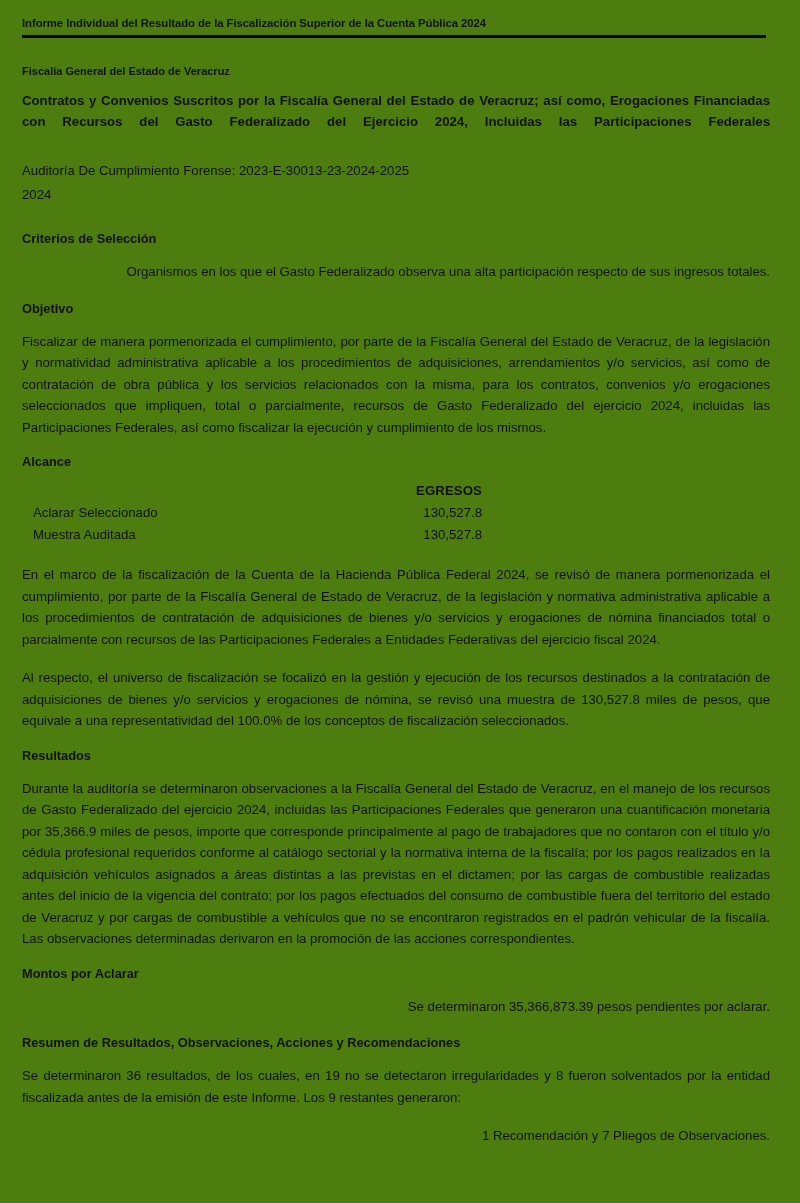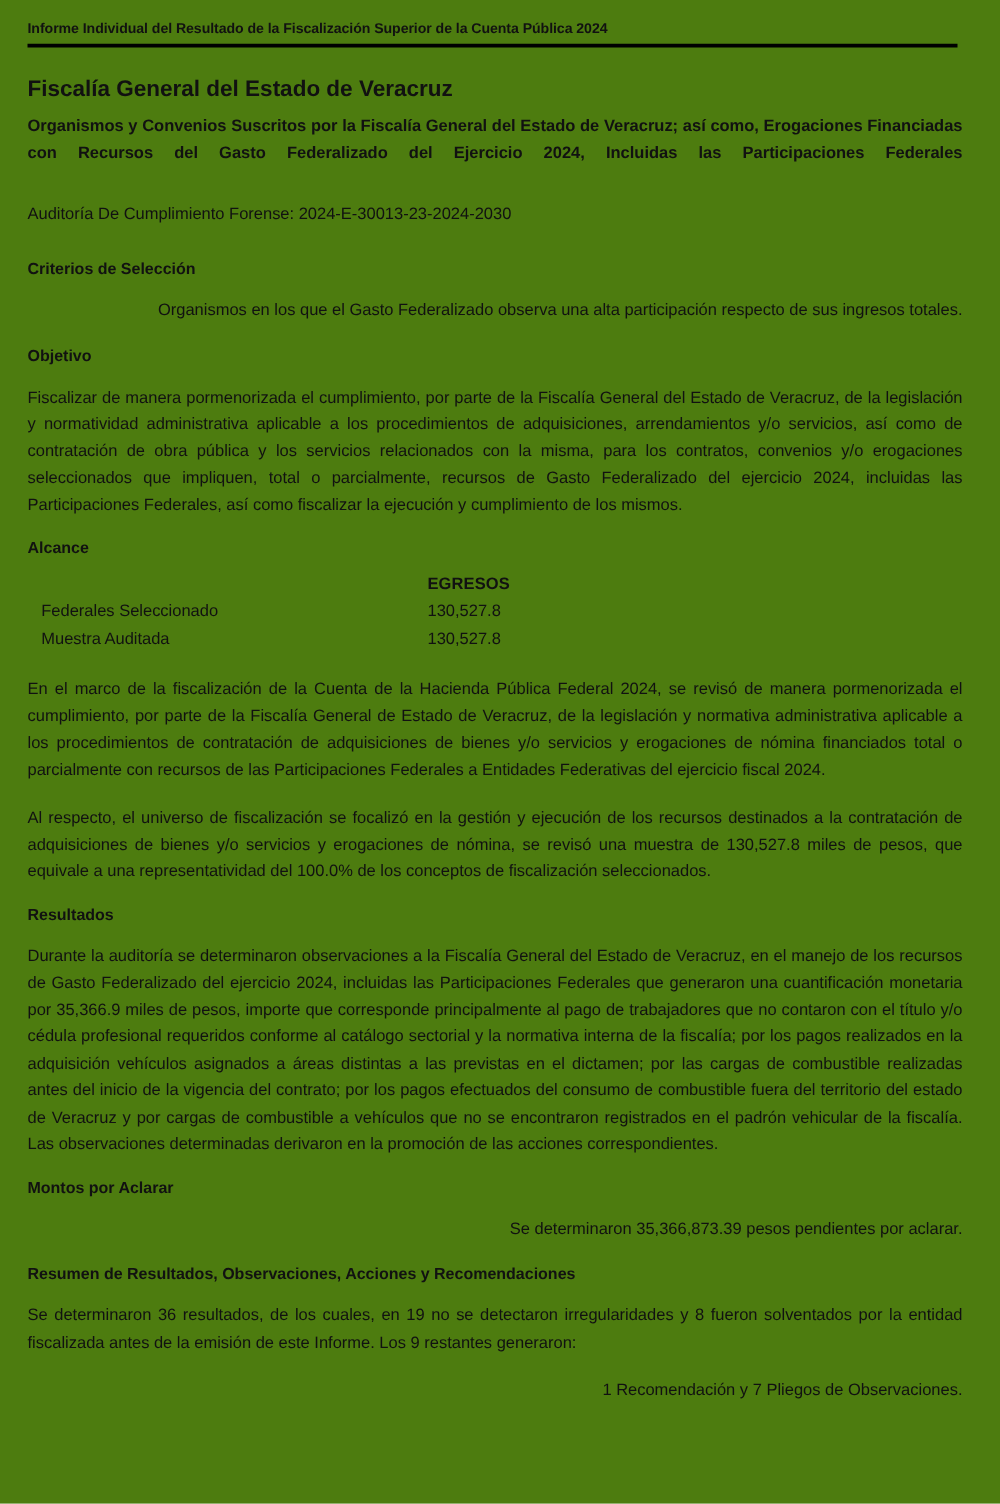--- a/index.html
+++ b/index.html
@@ -49,21 +49,21 @@
 
   
   .content {
     position: absolute;
     left: 22px;
     top: 62px;
     width: 748px;
   }
 
   .entity-name {
-    font-size: 18px;
+    font-size: 11px;
     font-weight: bold;
     line-height: 18px;
     margin: 0 0 10px 0;
     color: #111111;
   }
 
   .audit-title {
     font-size: 13.2px;
     font-weight: bold;
     line-height: 21px;
@@ -134,21 +134,21 @@
   .alcance-table col.c-label { width: 320px; }
   .alcance-table col.c-value { width: 140px; }
 
   .alcance-table td.label {
     padding-left: 11px;
     text-align: left;
     white-space: nowrap;
   }
   .alcance-table td.value,
   .alcance-table th.value {
-    text-align: left;
+    text-align: right;
     white-space: nowrap;
     padding-right: 0;
   }
   .alcance-table th.value.egresos {
     font-weight: bold;
     font-size: 13.2px;
     letter-spacing: 0.1px;
     line-height: 22px;
   }
   .alcance-table td.value.units {
@@ -162,25 +162,26 @@
 
   <div class="running-header">
     <div class="rh-text">Informe Individual del Resultado de la Fiscalización Superior de la Cuenta Pública 2024</div>
     <div class="header-rule"></div>
   </div>
 
   <div class="content">
 
     <div class="entity-name">Fiscalía General del Estado de Veracruz</div>
 
-    <div class="audit-title">Organismos y Convenios Suscritos por la Fiscalía General del Estado de Veracruz; así como, Erogaciones Financiadas con Recursos del Gasto Federalizado del Ejercicio 2024, Incluidas las Participaciones Federales</div>
-
-    <div class="meta-line">Auditoría De Cumplimiento Forense: 2024-E-30013-23-2024-2030</div>
-
-
+    <div class="audit-title">Contratos y Convenios Suscritos por la Fiscalía General del Estado de Veracruz; así como, Erogaciones Financiadas con Recursos del Gasto Federalizado del Ejercicio 2024, Incluidas las Participaciones Federales</div>
+
+    <div class="meta-line">Auditoría De Cumplimiento Forense: 2023-E-30013-23-2024-2025</div>
+
+
+    <div class="meta-line">2024</div>
 
     <div class="sp-1"></div>
 
     <div class="section-head">Criterios de Selección</div>
     <div class="sp-2"></div>
     <div class="para nojust">Organismos en los que el Gasto Federalizado observa una alta participación respecto de sus ingresos totales.</div>
 
     <div class="sp-3"></div>
 
     <div class="section-head">Objetivo</div>
@@ -198,21 +199,21 @@
         <col class="c-value">
       </colgroup>
       <thead>
         <tr>
           <td></td>
           <th class="value egresos">EGRESOS</th>
         </tr>
       </thead>
       <tbody>
         <tr>
-          <td class="label">Federales Seleccionado</td>
+          <td class="label">Aclarar Seleccionado</td>
           <td class="value">130,527.8</td>
         </tr>
         <tr>
           <td class="label">Muestra Auditada</td>
           <td class="value">130,527.8</td>
         </tr>
       </tbody>
     </table>
 
     <div class="sp-6"></div>

